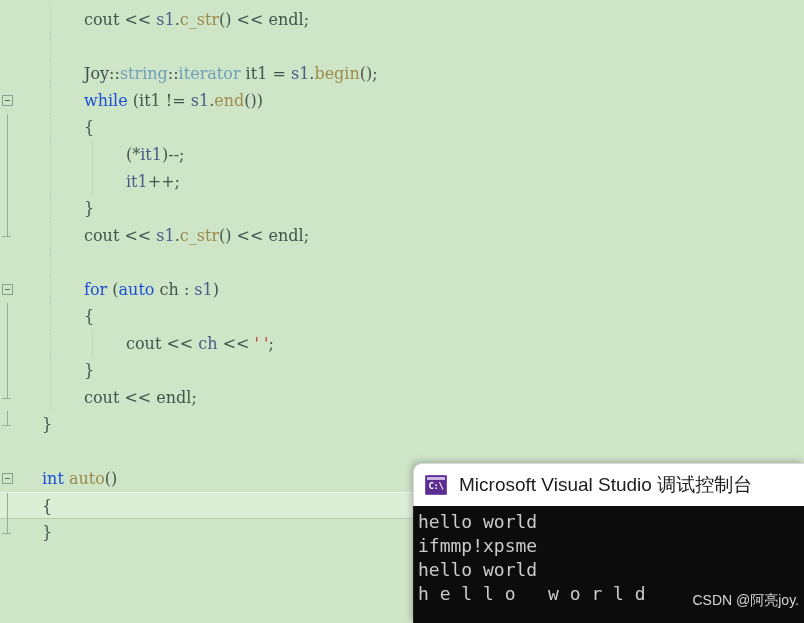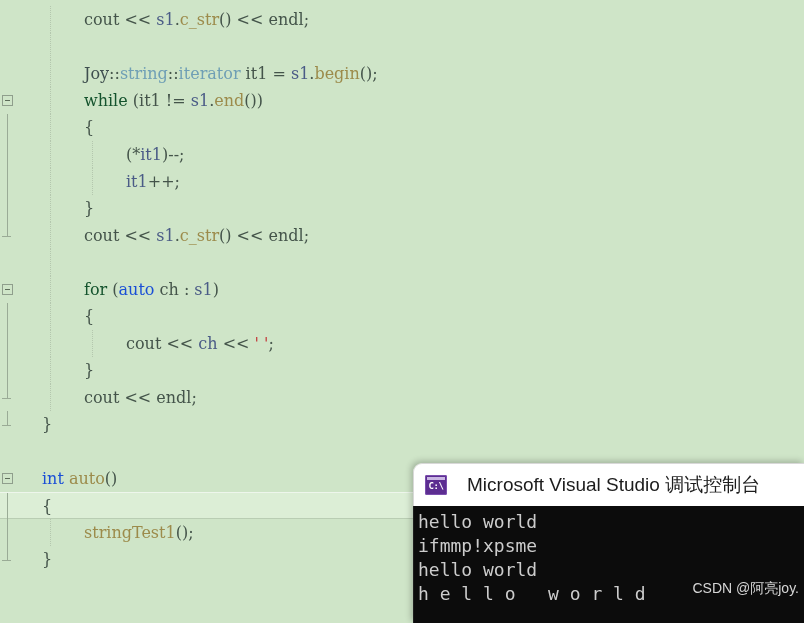--- a/index.html
+++ b/index.html
@@ -58,21 +58,21 @@
     background:#5d6d5a;
   }
   .folddash{
     position:absolute;left:2px;width:9px;height:1px;background:#9aab96;
   }
   .foldline{
     position:absolute;left:7px;width:1px;background:#9aab96;
   }
 
   
-  .t-kw{color:#14532d;}        
+  .t-kw{color:#1d4ed8;}        
   .t-type{color:#1a4fd6;}      
   .t-cls{color:#6f9fb5;}       
   .t-fn{color:#9c8b4b;}        
   .t-var{color:#4a5b86;}       
   .t-plain{color:#44544a;}     
   .t-str{color:#c23b3b;}       
   .t-num{color:#2b3a4a;}
   .t-ns{color:#3f4f4f;}        
 
   
@@ -100,41 +100,41 @@
   .console-icon .ic-txt{
     color:#ffffff;font-family:"DejaVu Sans Mono", monospace;
     font-size:9px;font-weight:bold;letter-spacing:-0.5px;
     line-height:1;margin-top:2px;
   }
   .console-icon .ic-bar{
     position:absolute;left:2px;top:2px;right:2px;height:3px;
     background:#c9b6e3;
   }
   .console-title-text{
-    margin-left:20px;
+    margin-left:12px;
     font-family:"Liberation Sans", sans-serif;
     font-size:19px;color:#1c1c1c;
     white-space:nowrap;
   }
   .console-body{
     position:relative;
     background:#0c0c0c;
     height:118px;
     padding:4px 0 0 4px;
     box-sizing:border-box;
     font-family:"DejaVu Sans Mono", monospace;
     font-size:18px;
     line-height:24px;
     color:#cccccc;
     border-left:1px solid #1e1e1e;
     overflow:hidden;
   }
   .console-line{white-space:pre;}
   .watermark{
-    position:absolute;right:5px;bottom:24px;
+    position:absolute;right:5px;bottom:12px;
     font-family:"Liberation Sans", sans-serif;
     font-size:14px;color:#d6d6d6;
     white-space:nowrap;
   }
 </style>
 </head>
 <body>
 
 <div id="root">
 
@@ -153,21 +153,20 @@
         <div class="line"><span class="guide g1"></span><span style="margin-left: 76px; display: inline-block;"></span></div>
         <div class="line"><span class="guide g1"></span><span class="fold" style="top: 8px;"></span><span style="margin-left: 76px; display: inline-block;"><span class="t-kw">for</span><span class="t-plain"> (</span><span class="t-type">auto</span><span class="t-plain"> ch : </span><span class="t-var">s1</span><span class="t-plain">)</span></span></div>
         <div class="line"><span class="guide g1"></span><span class="foldline" style="top: 0px; height: 27px;"></span><span style="margin-left: 76px; display: inline-block;"><span class="t-plain">{</span></span></div>
         <div class="line"><span class="guide g1"></span><span class="guide g2"></span><span class="foldline" style="top: 0px; height: 27px;"></span><span style="margin-left: 118px; display: inline-block;"><span class="t-plain">cout</span><span class="t-plain"> &lt;&lt; </span><span class="t-var">ch</span><span class="t-plain"> &lt;&lt; </span><span class="t-str">' '</span><span class="t-plain">;</span></span></div>
         <div class="line"><span class="guide g1"></span><span class="foldline" style="top: 0px; height: 27px;"></span><span style="margin-left: 76px; display: inline-block;"><span class="t-plain">}</span></span></div>
         <div class="line"><span class="guide g1"></span><span class="foldline" style="top: 0px; height: 14px;"></span><span class="folddash" style="top: 14px;"></span><span style="margin-left: 76px; display: inline-block;"><span class="t-plain">cout</span><span class="t-plain"> &lt;&lt; </span><span class="t-plain">endl</span><span class="t-plain">;</span></span></div>
         <div class="line"><span class="foldline" style="top: 0px; height: 14px;"></span><span class="folddash" style="top: 14px;"></span><span style="margin-left: 34px; display: inline-block;"><span class="t-plain">}</span></span></div>
         <div class="line"><span style="margin-left: 34px; display: inline-block;"></span></div>
         <div class="line"><span class="fold" style="top: 8px;"></span><span style="margin-left: 34px; display: inline-block;"><span class="t-type">int</span><span class="t-plain"> </span><span class="t-fn">auto</span><span class="t-plain">()</span></span></div>
         <div class="line cur"><span class="foldline" style="top: 0px; height: 27px;"></span><span style="margin-left: 34px; display: inline-block;"><span class="t-plain">{</span></span></div>
-        <div class="line"><span class="guide g1"></span><span class="foldline" style="top: 0px; height: 27px;"></span><span style="margin-left: 76px; display: inline-block;"><span class="t-fn">stringTest1</span><span class="t-plain">();</span></span></div>
         <div class="line"><span class="foldline" style="top: 0px; height: 14px;"></span><span class="folddash" style="top: 14px;"></span><span style="margin-left: 34px; display: inline-block;"><span class="t-plain">}</span></span></div>
       </div>
   </div>
 
   <div class="console">
     <div class="console-title">
       <span class="console-icon">
         <span class="ic-bar"></span>
         <span class="ic-txt">C:\</span>
       </span>

